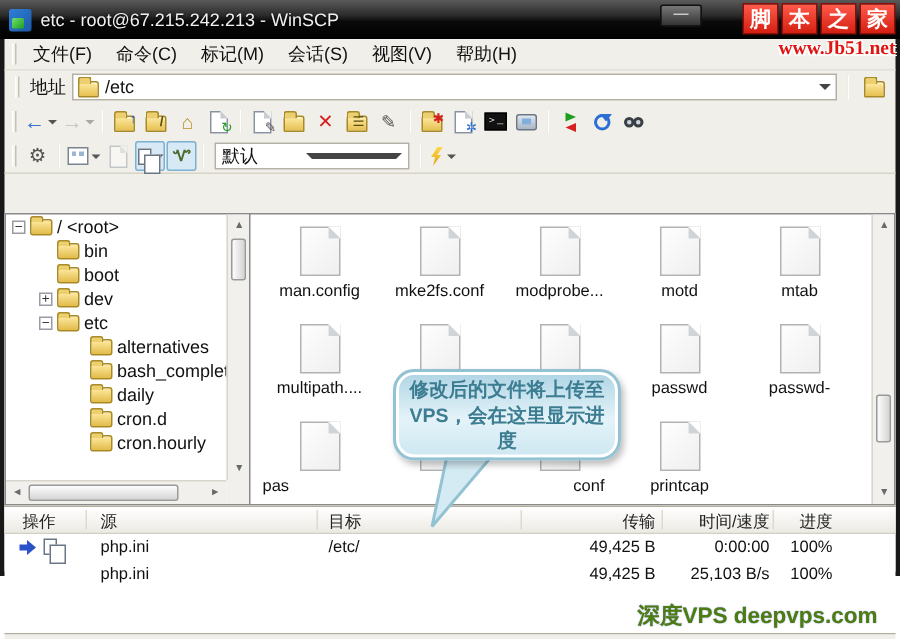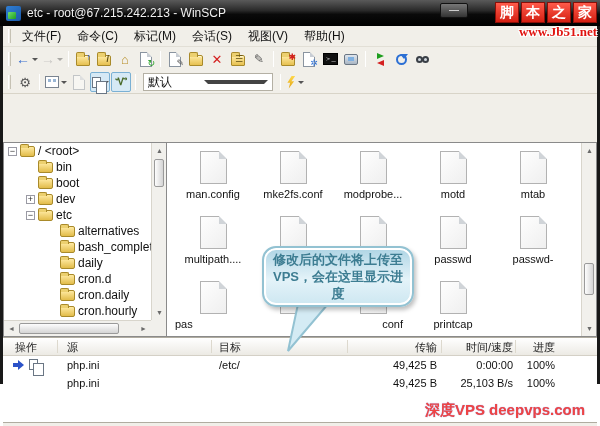--- a/index.html
+++ b/index.html
@@ -162,21 +162,21 @@
   .qrow { position:relative; height:18px; font-size:11px; color:#111; }
   .qc { position:absolute; top:3px; }
   .num { text-align:right; }
   .op-icons { position:absolute; left:10px; top:3px; display:flex; gap:5px; align-items:center; }
   .uparrow { display:flex; align-items:center; }
   .uparrow .bar { width:5px; height:4px; background:#2b52c8; }
   .uparrow .tip { width:0; height:0; border-top:5px solid transparent; border-bottom:5px solid transparent; border-left:6px solid #2b52c8; }
   .copy-ico { position:relative; width:9px; height:11px; background:#fff; border:1px solid #6a7684; }
   .copy-ico::after { content:""; position:absolute; left:3px; top:3px; width:9px; height:11px;
     background:#fff; border:1px solid #6a7684; }
-  .watermark { position:absolute; right:12px; bottom:2px; color:#ef4444; font-weight:bold;
+  .watermark { position:absolute; right:12px; bottom:2px; color:#4d7c0f; font-weight:bold;
     font-size:15px; text-shadow:0 0 1px #8a96e0; }
 
   
   .statusbar { position:absolute; top:397px; left:0; right:0; height:24px; background:#f1efe9;
     display:flex; align-items:center; padding:2px 3px; gap:3px; font-size:11px; color:#222; }
 </style>
 </head>
 <body>
 
 <div class="window">
@@ -202,20 +202,33 @@
     <div class="menubar">
       <div class="grip"></div>
       <div class="menu-item">文件(F)</div>
       <div class="menu-item">命令(C)</div>
       <div class="menu-item">标记(M)</div>
       <div class="menu-item">会话(S)</div>
       <div class="menu-item">视图(V)</div>
       <div class="menu-item">帮助(H)</div>
     </div>
 
+    <div class="addressbar">
+      <div class="grip"></div>
+      <span class="addr-label">地址</span>
+      <div class="addr-field">
+        <span class="fld"></span>
+        <span class="addr-path">/etc</span>
+        <span class="dd-arrow"></span>
+      </div>
+      <div class="tsep"></div>
+      <div class="tbtn">
+          <span class="fld"></span>
+        </div>
+    </div>
 
     <div class="toolbar1">
       <div class="grip"></div>
       <div class="tbtn">
           <span class="g-back">←</span>
           <span class="dd-mini"></span>
         </div>
       <div class="tbtn disabled">
           <span class="g-fwd">→</span>
           <span class="dd-mini"></span>
@@ -367,25 +380,20 @@
             </div>
           <div class="trow lv2">
               <span class="expander none"></span>
               <span class="tfld"></span>
               <span class="tlabel">daily</span>
             </div>
           <div class="trow lv2">
               <span class="expander none"></span>
               <span class="tfld"></span>
               <span class="tlabel">cron.d</span>
-            </div>
-          <div class="trow lv2">
-              <span class="expander none"></span>
-              <span class="tfld"></span>
-              <span class="tlabel">cron.daily</span>
             </div>
           <div class="trow lv2">
               <span class="expander none"></span>
               <span class="tfld"></span>
               <span class="tlabel">cron.hourly</span>
             </div>
           <div class="trow lv2"></div>
         </div>
         <div class="sb-v">
           <div class="sb-btn" style="position:absolute;top:0;">▲</div>

